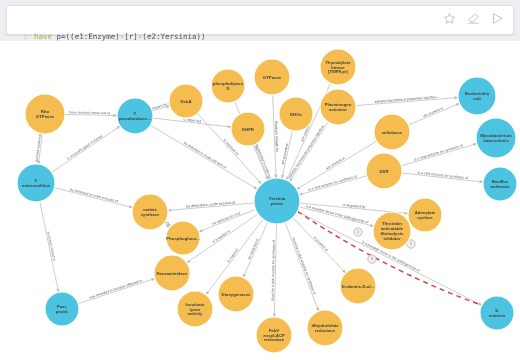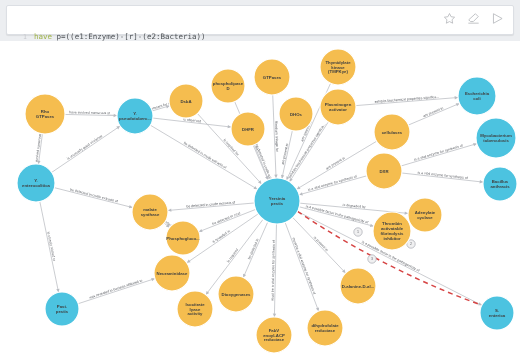--- a/index.html
+++ b/index.html
@@ -84,21 +84,21 @@
 </style>
 </head>
 <body>
 
 <div id="editor-bar">
   <div id="editor-card">
 
     <div id="code-area">
       <div class="code-line">
         <span class="gutter">1</span>
-        <span class="tok-kw">have</span><span class="tok-pl"> p=((e1:Enzyme)-[r]-(e2:Bacteria))</span>
+        <span class="tok-kw">have</span><span class="tok-pl"> p=((e1:Enzyme)-[r]-(e2:Yersinia))</span>
       </div>
       <div class="code-line">
         <span class="gutter">2</span>
         <span class="tok-kw">return</span><span class="tok-pl"> p</span>
       </div>
     </div>
 
     <div id="editor-icons">
       <span class="ed-ic">
         <svg viewBox="0 0 24 24" width="13" height="13">

